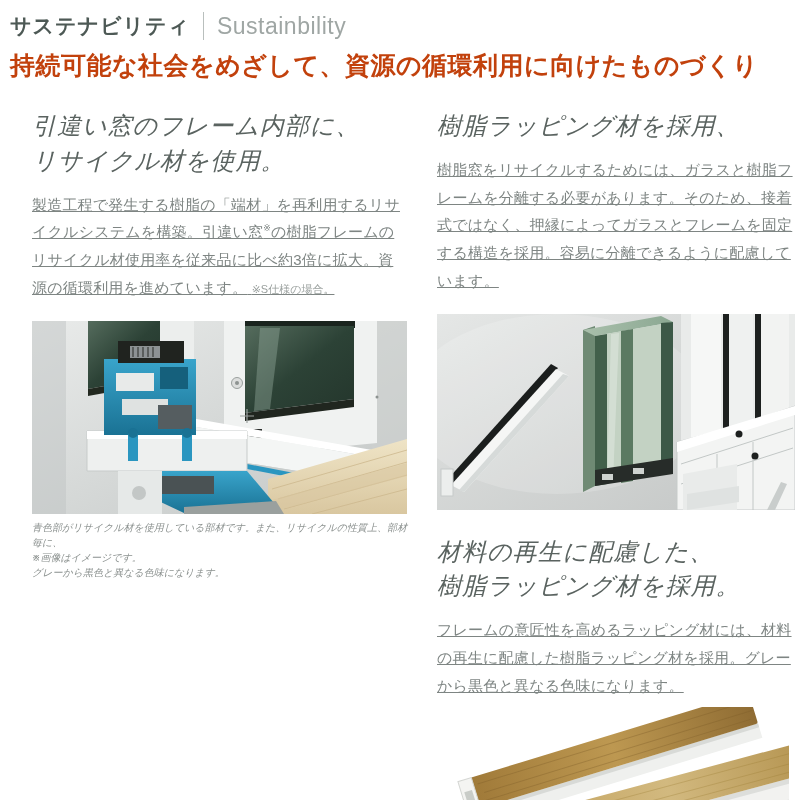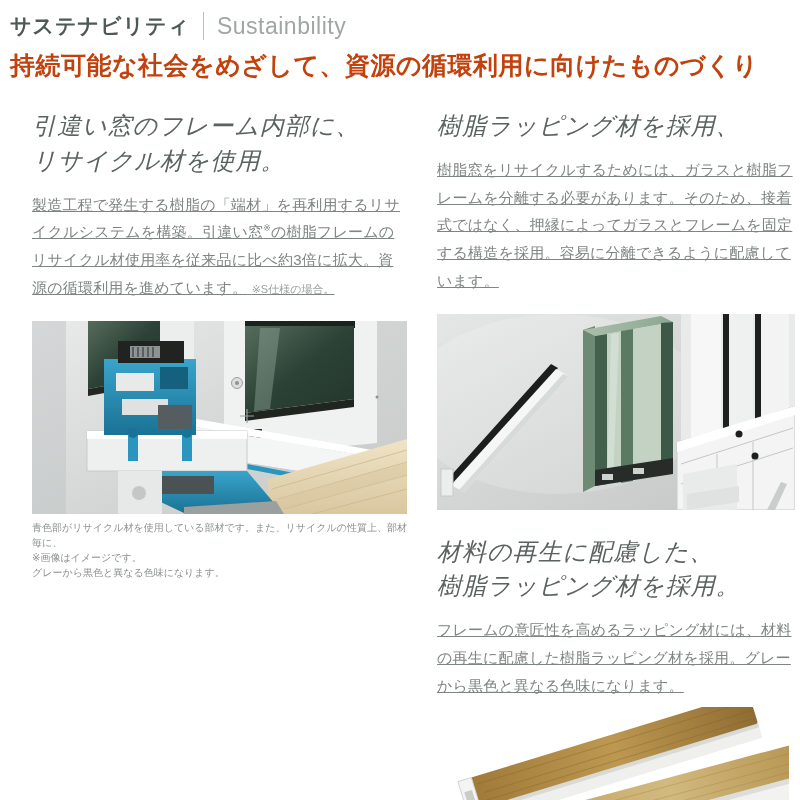--- a/index.html
+++ b/index.html
@@ -32,20 +32,21 @@
     line-height:1.85;letter-spacing:0.2px;text-align:left;text-decoration:underline;
   }
   sup.ref-mark{font-size:9px;color:#7e8583;}
   .inline-note{font-size:11px;color:#9aa09e;letter-spacing:0;}
 
   figure{margin:0;padding:0;}
   .figure-main{margin-top:19px;line-height:0;}
   .figure-caption{
     margin-top:6px;font-size:10px;color:#8b918f;line-height:1.5;
     letter-spacing:0;
+    font-style:italic;
   }
   .second-block{margin-top:25px;}
   .figure-wood{margin-top:8px;margin-left:12px;line-height:0;}
   svg{display:block;}
 </style>
 </head>
 <body>
 
 <div class="page">
 

